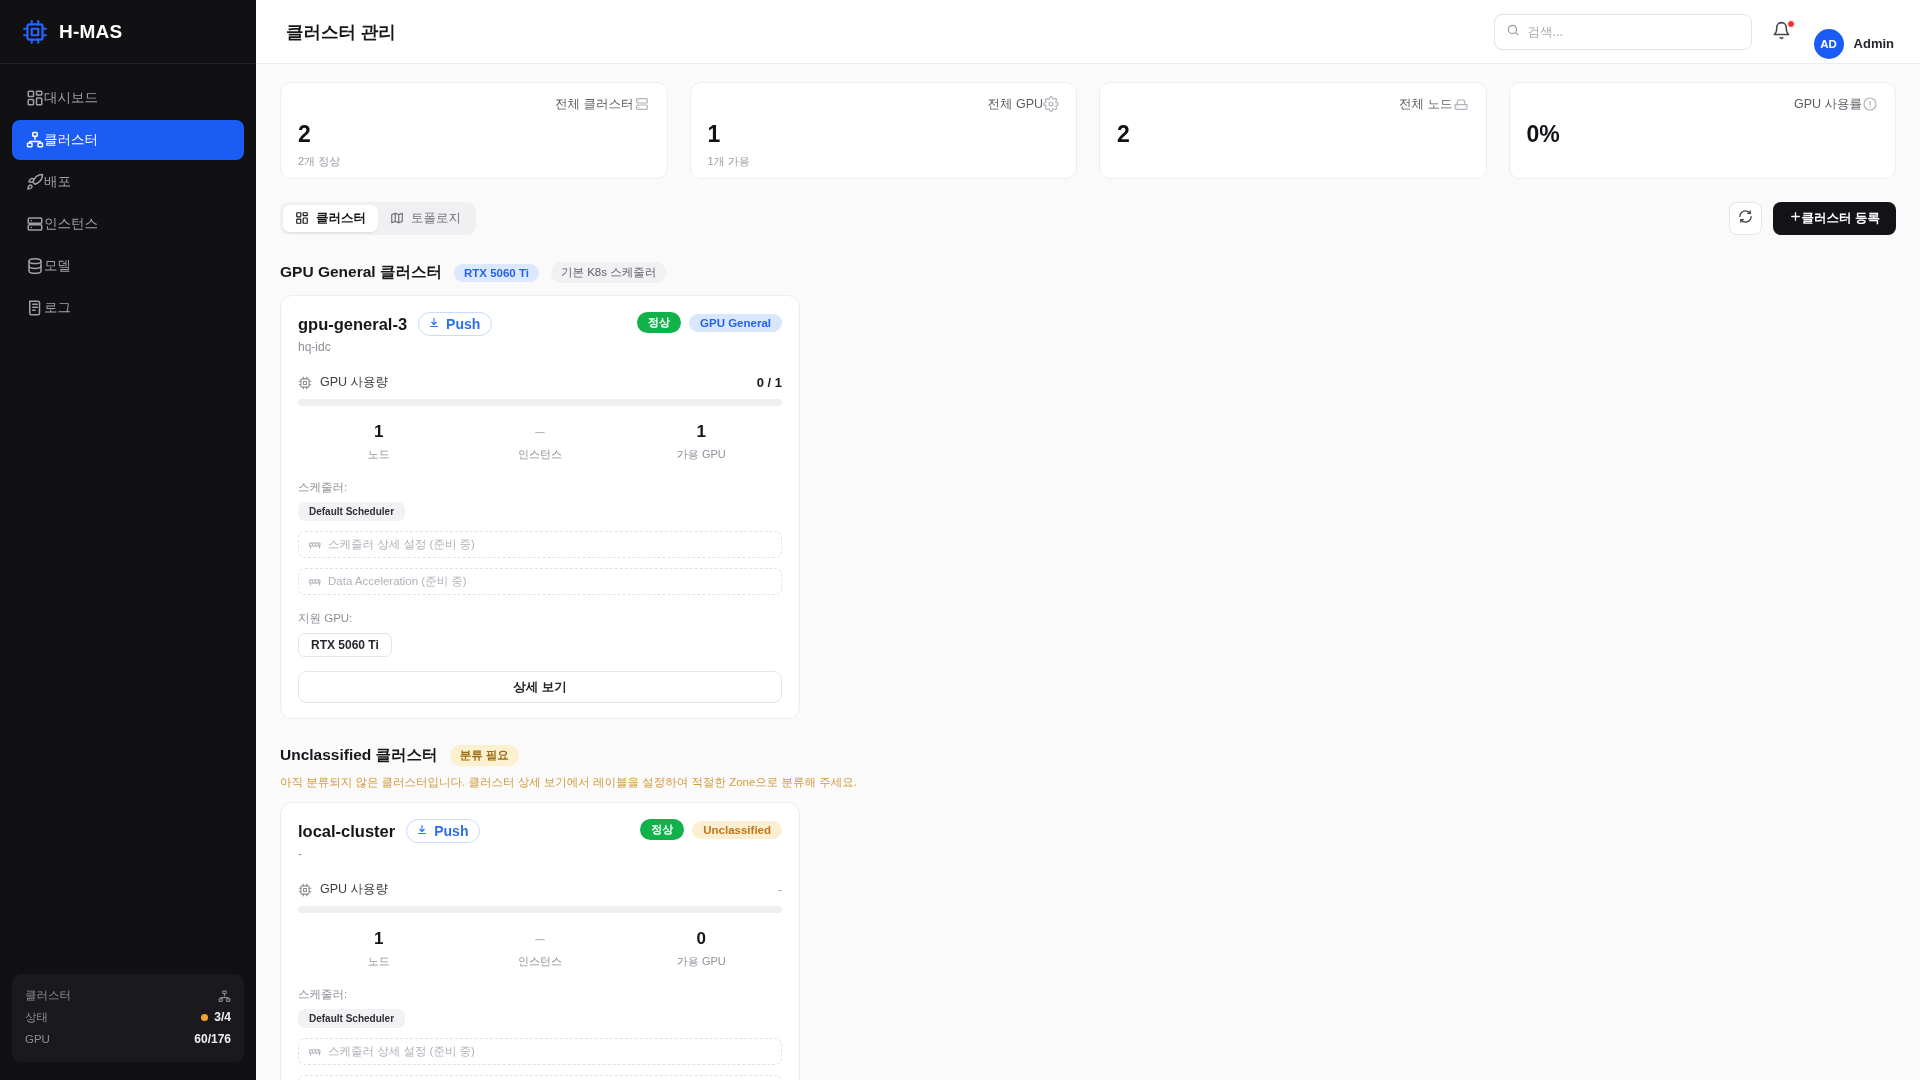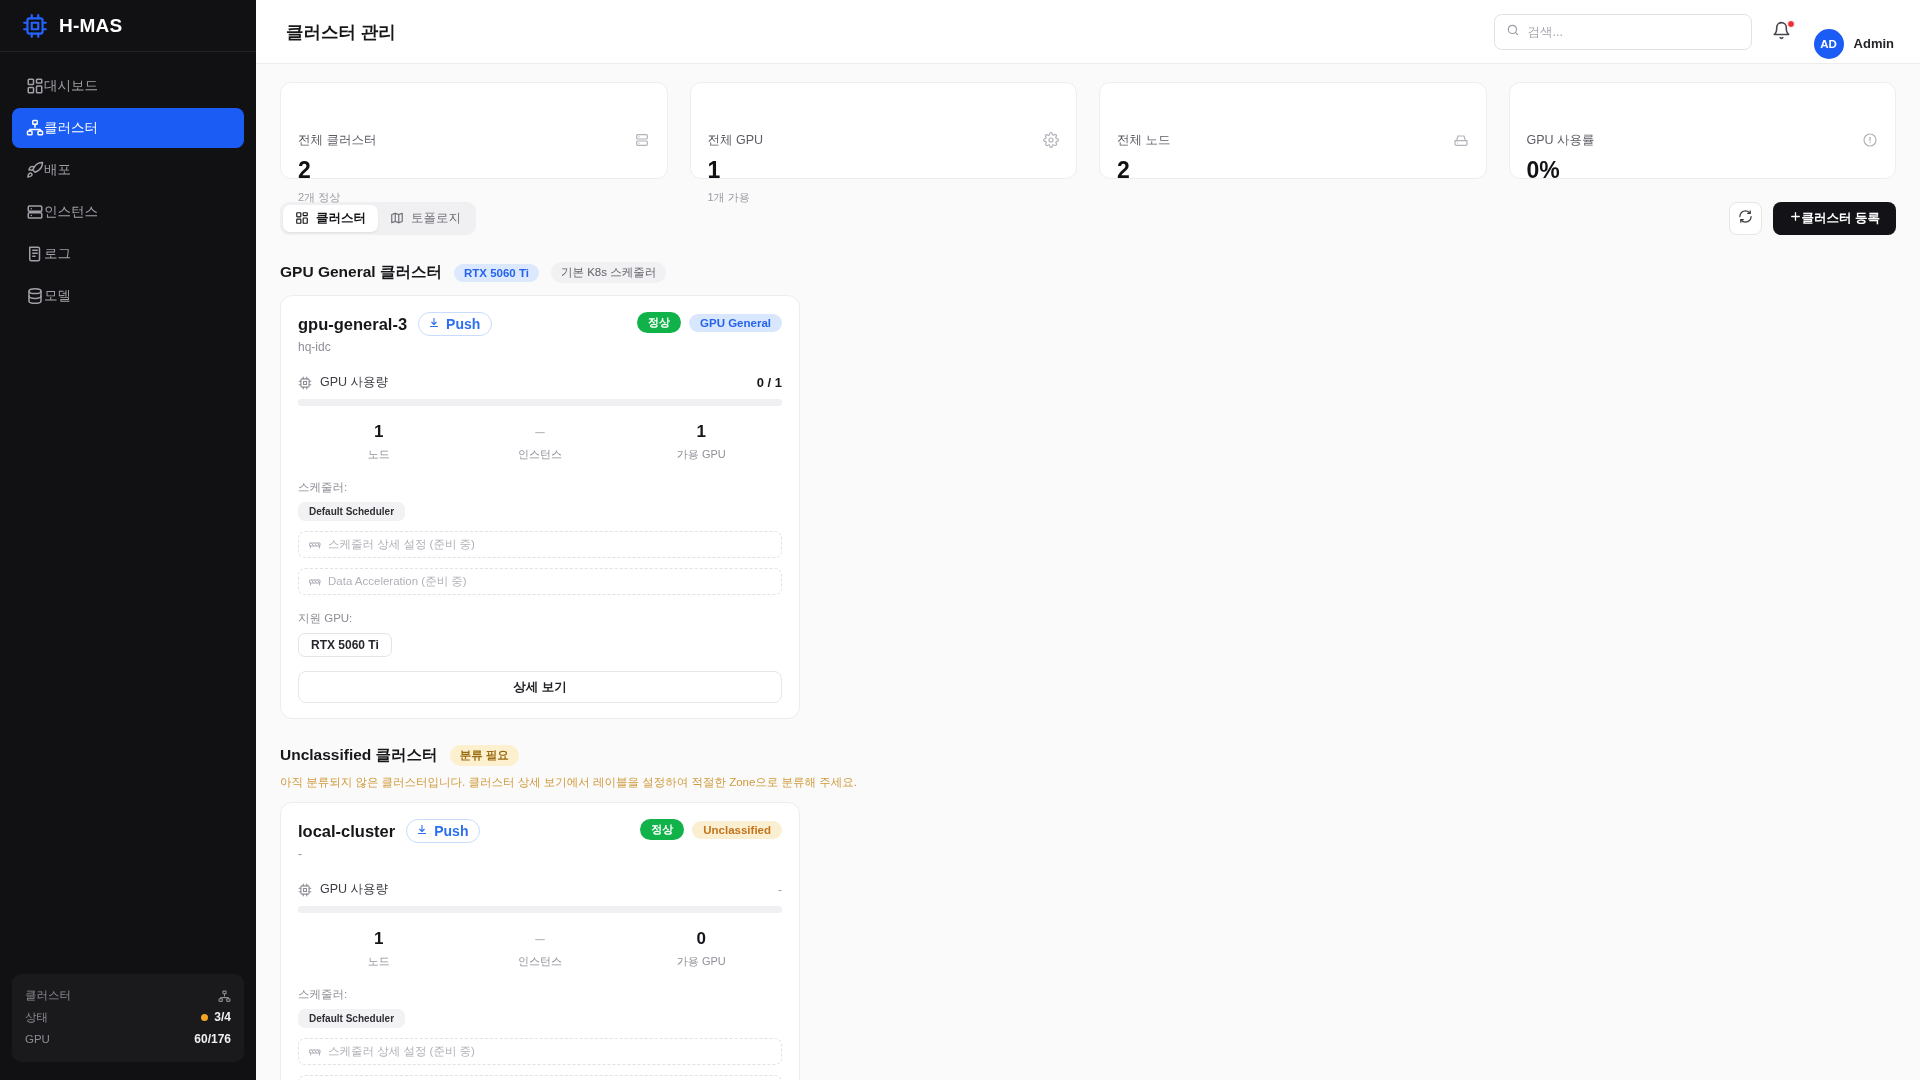--- a/index.html
+++ b/index.html
@@ -14,21 +14,21 @@
 
   
   .sidebar {
     width: 256px; height: 1080px;
     background: #111113;
     display: flex; flex-direction: column;
     flex: 0 0 256px;
     position: relative;
   }
   .sidebar-brand {
-    height: 52px;
+    height: 64px;
     display: flex; align-items: center; gap: 11px;
     padding: 0 22px;
     border-bottom: 1px solid #232326;
   }
   .brand-icon { width: 26px; height: 26px; display: block; color: #2563ff; }
   .brand-text {
     color: #ffffff; font-size: 19px; font-weight: 700; letter-spacing: .2px;
   }
   .nav { padding: 14px 12px 0 12px; display: flex; flex-direction: column; gap: 2px; }
   .nav-item {
@@ -96,21 +96,21 @@
 
   .content { flex: 1 1 auto; overflow: hidden; padding: 18px 24px 0 24px; }
 
   
   .stats { display: flex; gap: 22px; }
   .stat-card {
     flex: 1 1 0; height: 97px;
     background: #fff; border: 1px solid #eeeef0; border-radius: 11px;
     padding: 13px 17px 0 17px; position: relative;
   }
-  .stat-head { display:flex; align-items:flex-start; justify-content:space-between;margin-top:36px; }
+  .stat-head { display:flex; align-items:flex-start; justify-content:flex-end; }
   .stat-label { font-size: 12.5px; color: #5d5d66; }
   .stat-ico { width: 16px; height: 16px; color: #b2b2ba; display:block; }
   .stat-value { font-size: 23px; font-weight: 700; color: #121216; margin-top: 10px; line-height: 1; }
   .stat-sub { font-size: 11px; color: #9b9ba3; margin-top: 8px; }
 
   
   .toolbar {
     margin-top: 21px; height: 36px;
     display: flex; align-items: center; justify-content: space-between;
   }
@@ -274,35 +274,35 @@
             <rect x="3" y="4" width="18" height="7" rx="1.5"></rect>
             <rect x="3" y="13" width="18" height="7" rx="1.5"></rect>
             <path d="M7 7.5h.01M7 16.5h.01"></path>
           </svg>
         </span>
         <span>인스턴스</span>
       </div>
       <div class="nav-item">
         <span class="nav-ico">
           <svg viewBox="0 0 24 24" fill="none" stroke="currentColor" stroke-width="2" stroke-linecap="round" stroke-linejoin="round">
-            <path d="M5 3h11a2 2 0 0 1 2 2v14a2 2 0 0 1-2 2H7a2 2 0 0 1-2-2z"></path>
-            <path d="M9 7h6M9 11h6M9 15h3"></path>
-          </svg>
-        </span>
-        <span>로그</span>
-      </div>
-      <div class="nav-item">
-        <span class="nav-ico">
-          <svg viewBox="0 0 24 24" fill="none" stroke="currentColor" stroke-width="2" stroke-linecap="round" stroke-linejoin="round">
             <ellipse cx="12" cy="5.5" rx="8" ry="3.2"></ellipse>
             <path d="M4 5.5v13c0 1.77 3.58 3.2 8 3.2s8-1.43 8-3.2v-13"></path>
             <path d="M4 12c0 1.77 3.58 3.2 8 3.2s8-1.43 8-3.2"></path>
           </svg>
         </span>
         <span>모델</span>
+      </div>
+      <div class="nav-item">
+        <span class="nav-ico">
+          <svg viewBox="0 0 24 24" fill="none" stroke="currentColor" stroke-width="2" stroke-linecap="round" stroke-linejoin="round">
+            <path d="M5 3h11a2 2 0 0 1 2 2v14a2 2 0 0 1-2 2H7a2 2 0 0 1-2-2z"></path>
+            <path d="M9 7h6M9 11h6M9 15h3"></path>
+          </svg>
+        </span>
+        <span>로그</span>
       </div>
     </nav>
 
     <div class="side-status">
       <div class="ss-row">
         <span class="ss-label">클러스터</span>
         <span class="ss-ico">
           <svg viewBox="0 0 24 24" fill="none" stroke="currentColor" stroke-width="2" stroke-linecap="round" stroke-linejoin="round">
             <rect x="9" y="2" width="6" height="5" rx="1"></rect>
             <rect x="2" y="16" width="6" height="5" rx="1"></rect>

